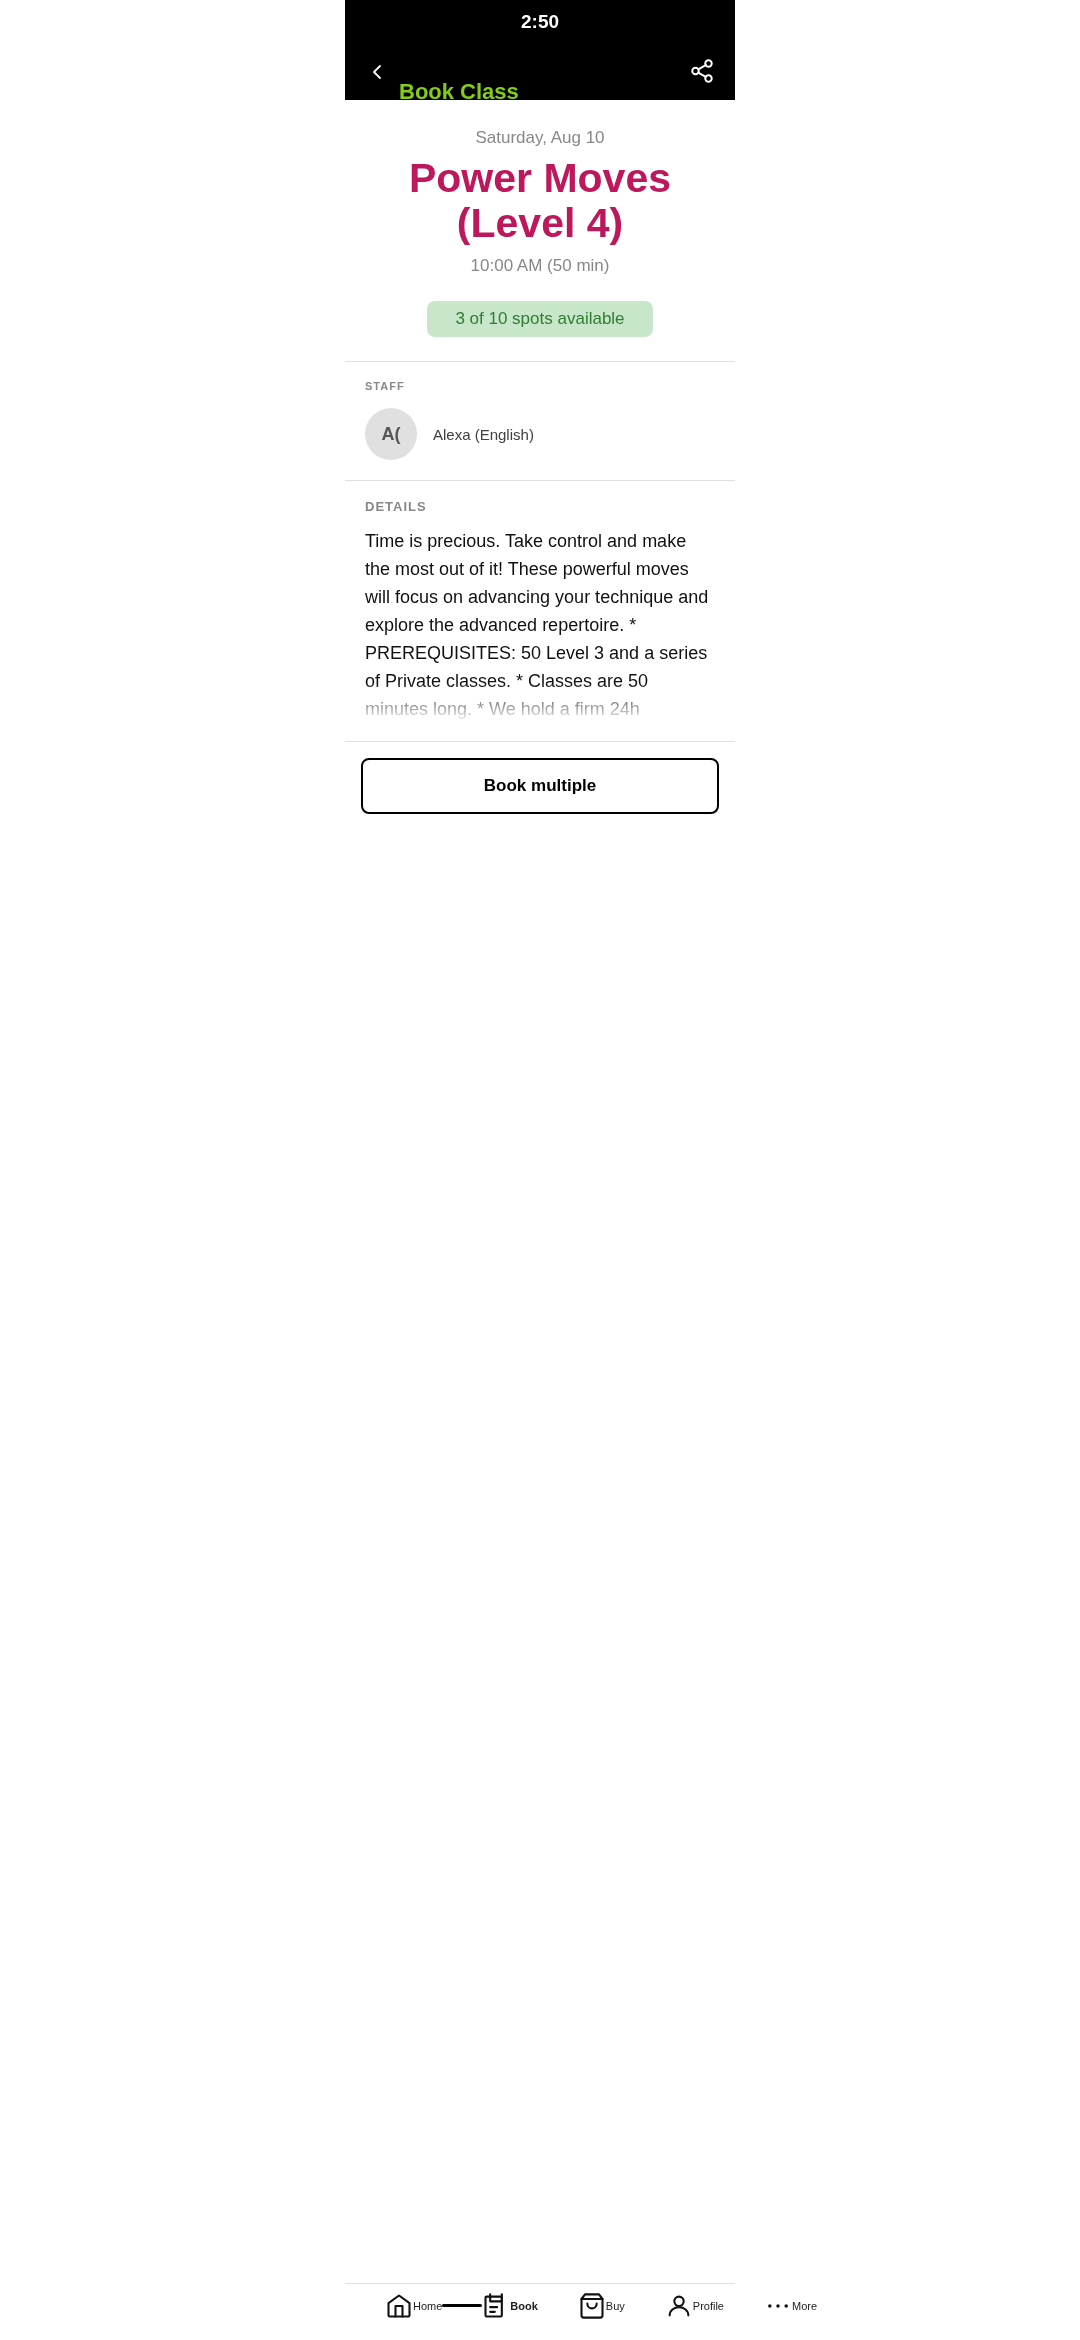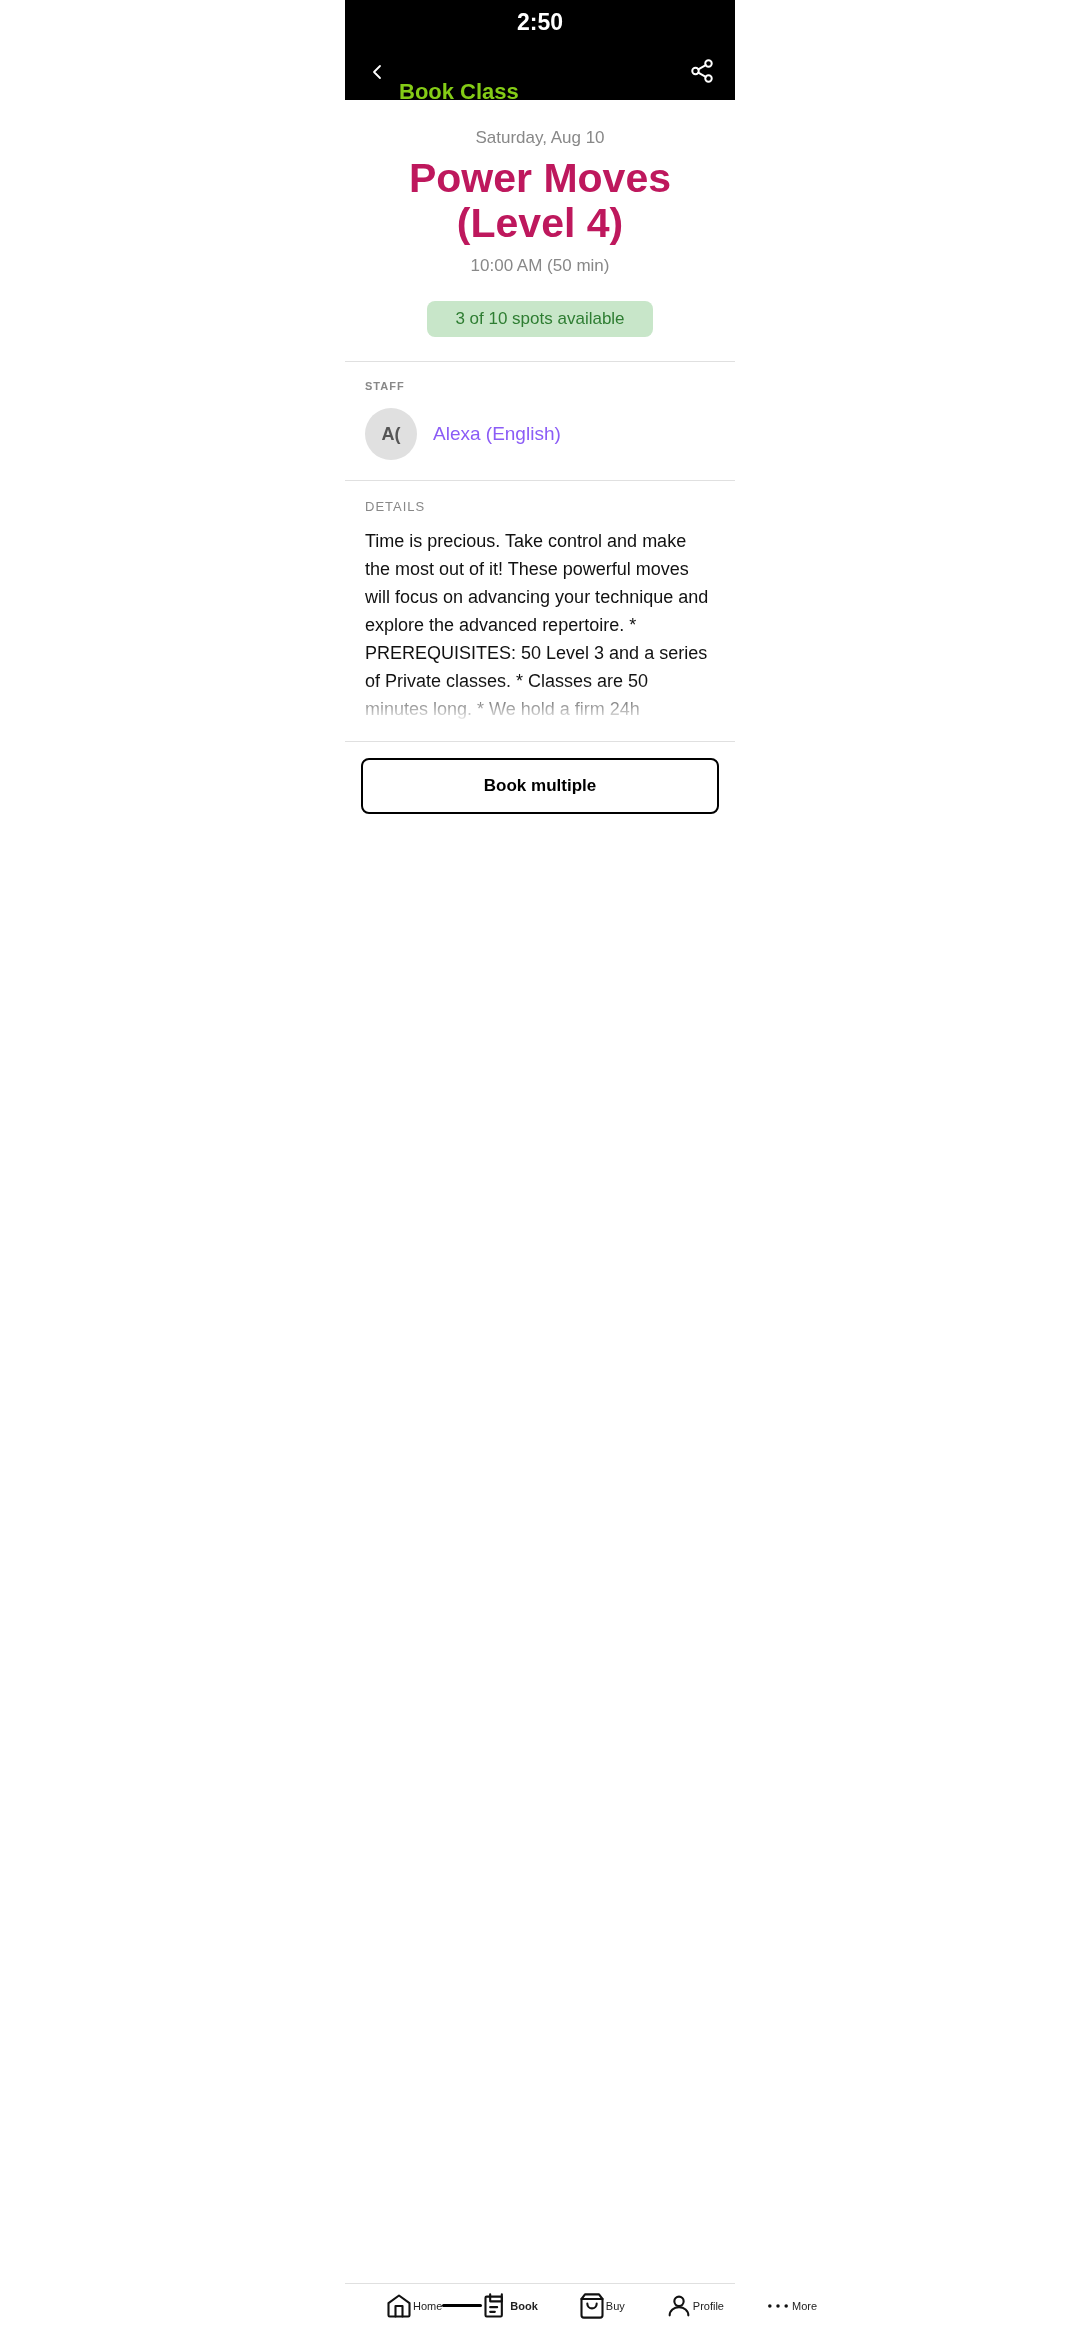--- a/index.html
+++ b/index.html
@@ -16,21 +16,21 @@
       overflow-x: hidden;
     }
 
     .status-bar {
       background: #000;
       color: #fff;
       display: flex;
       justify-content: center;
       align-items: center;
       height: 44px;
-      font-size: 23px;
+      font-size: 19px;
       font-weight: 600;
     }
 
     .nav-bar {
       background: #000;
       color: #fff;
       display: flex;
       align-items: center;
       justify-content: space-between;
       padding: 12px 20px;
@@ -115,34 +115,34 @@
       display: flex;
       align-items: center;
       justify-content: center;
       font-size: 18px;
       font-weight: 600;
       color: #555;
       flex-shrink: 0;
     }
 
     .staff-name {
-      font-size: 19px;
-      color: #8b5cf6;
+      font-size: 15px;
+      color: #404040;
       font-weight: 400;
     }
 
     .details-section {
       border-top: 1px solid #e0e0e0;
       padding: 18px 20px;
       background: #fff;
     }
 
     .details-label {
       font-size: 13px;
-      font-weight: 400;
+      font-weight: 700;
       color: #888;
       letter-spacing: 1px;
       margin-bottom: 14px;
     }
 
     .details-text {
       font-size: 18px;
       color: #111;
       line-height: 1.55;
       

